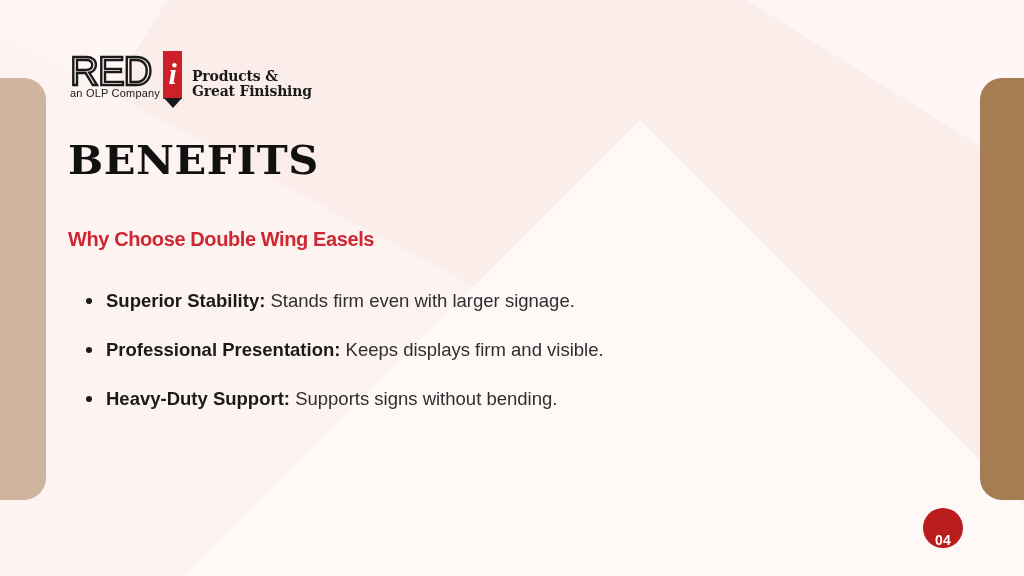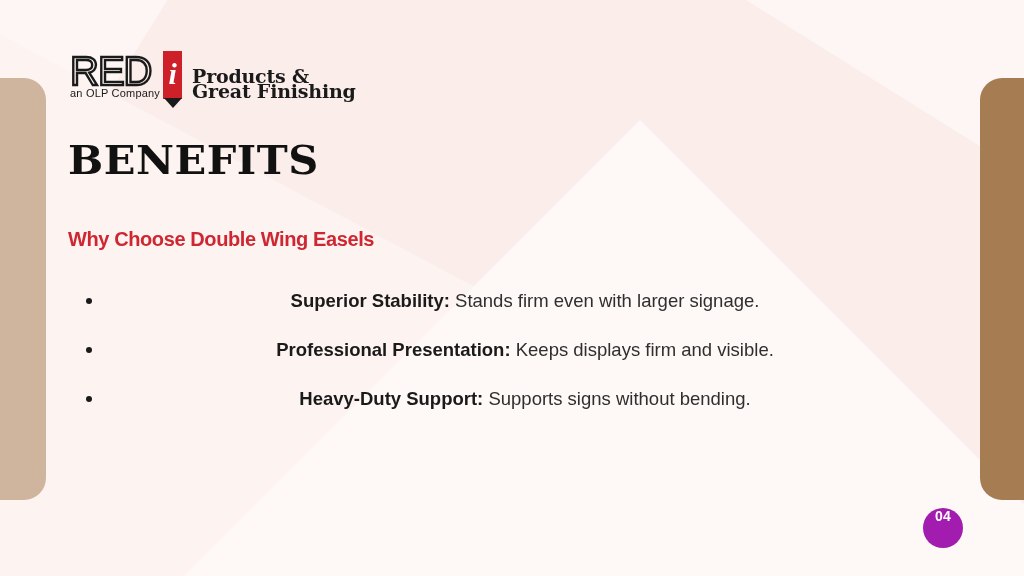--- a/index.html
+++ b/index.html
@@ -114,21 +114,21 @@
     width:0; height:0;
     border-left:9px solid transparent;
     border-right:9px solid transparent;
     border-top:10px solid #1A1A1A;
   }
   .logo-tagline {
     margin-left:10px;
     margin-top:4px;
     font-family:"DejaVu Serif", serif;
     font-weight:700;
-    font-size:19px;
+    font-size:14px;
     line-height:15px;
     color:#1A1A1A;
     letter-spacing:-.2px;
   }
 
   
   .heading {
     position:absolute;
     left:68px; top:138px;
     font-family:"DejaVu Serif", serif;
@@ -150,21 +150,20 @@
     letter-spacing:-.4px;
     color:#CE2732;
   }
 
   
   .bullets {
     position:absolute;
     left:84px; top:288px;
     width:860px;
     list-style:none;
-    text-align:center;
   }
   .bullet {
     position:relative;
     padding-left:22px;
     margin-bottom:23px;
     font-family:"Liberation Sans", sans-serif;
     font-size:18.5px;
     line-height:26px;
     color:#2A2A2A;
     white-space:nowrap;
@@ -185,22 +184,22 @@
     font-weight:400;
     color:#2F2F2F;
   }
 
   
   .page-badge {
     position:absolute;
     left:923px; top:508px;
     width:40px; height:40px;
     border-radius:50%;
-    background:#a21caf;
-    display:flex; align-items:flex-start; justify-content:center;
+    background:#b91c1c;
+    display:flex; align-items:flex-end; justify-content:center;
   }
   .page-badge span {
     font-family:"Liberation Sans", sans-serif;
     font-weight:700;
     font-size:14px;
     color:#FFFFFF;
     letter-spacing:.3px;
   }
 </style>
 </head>

